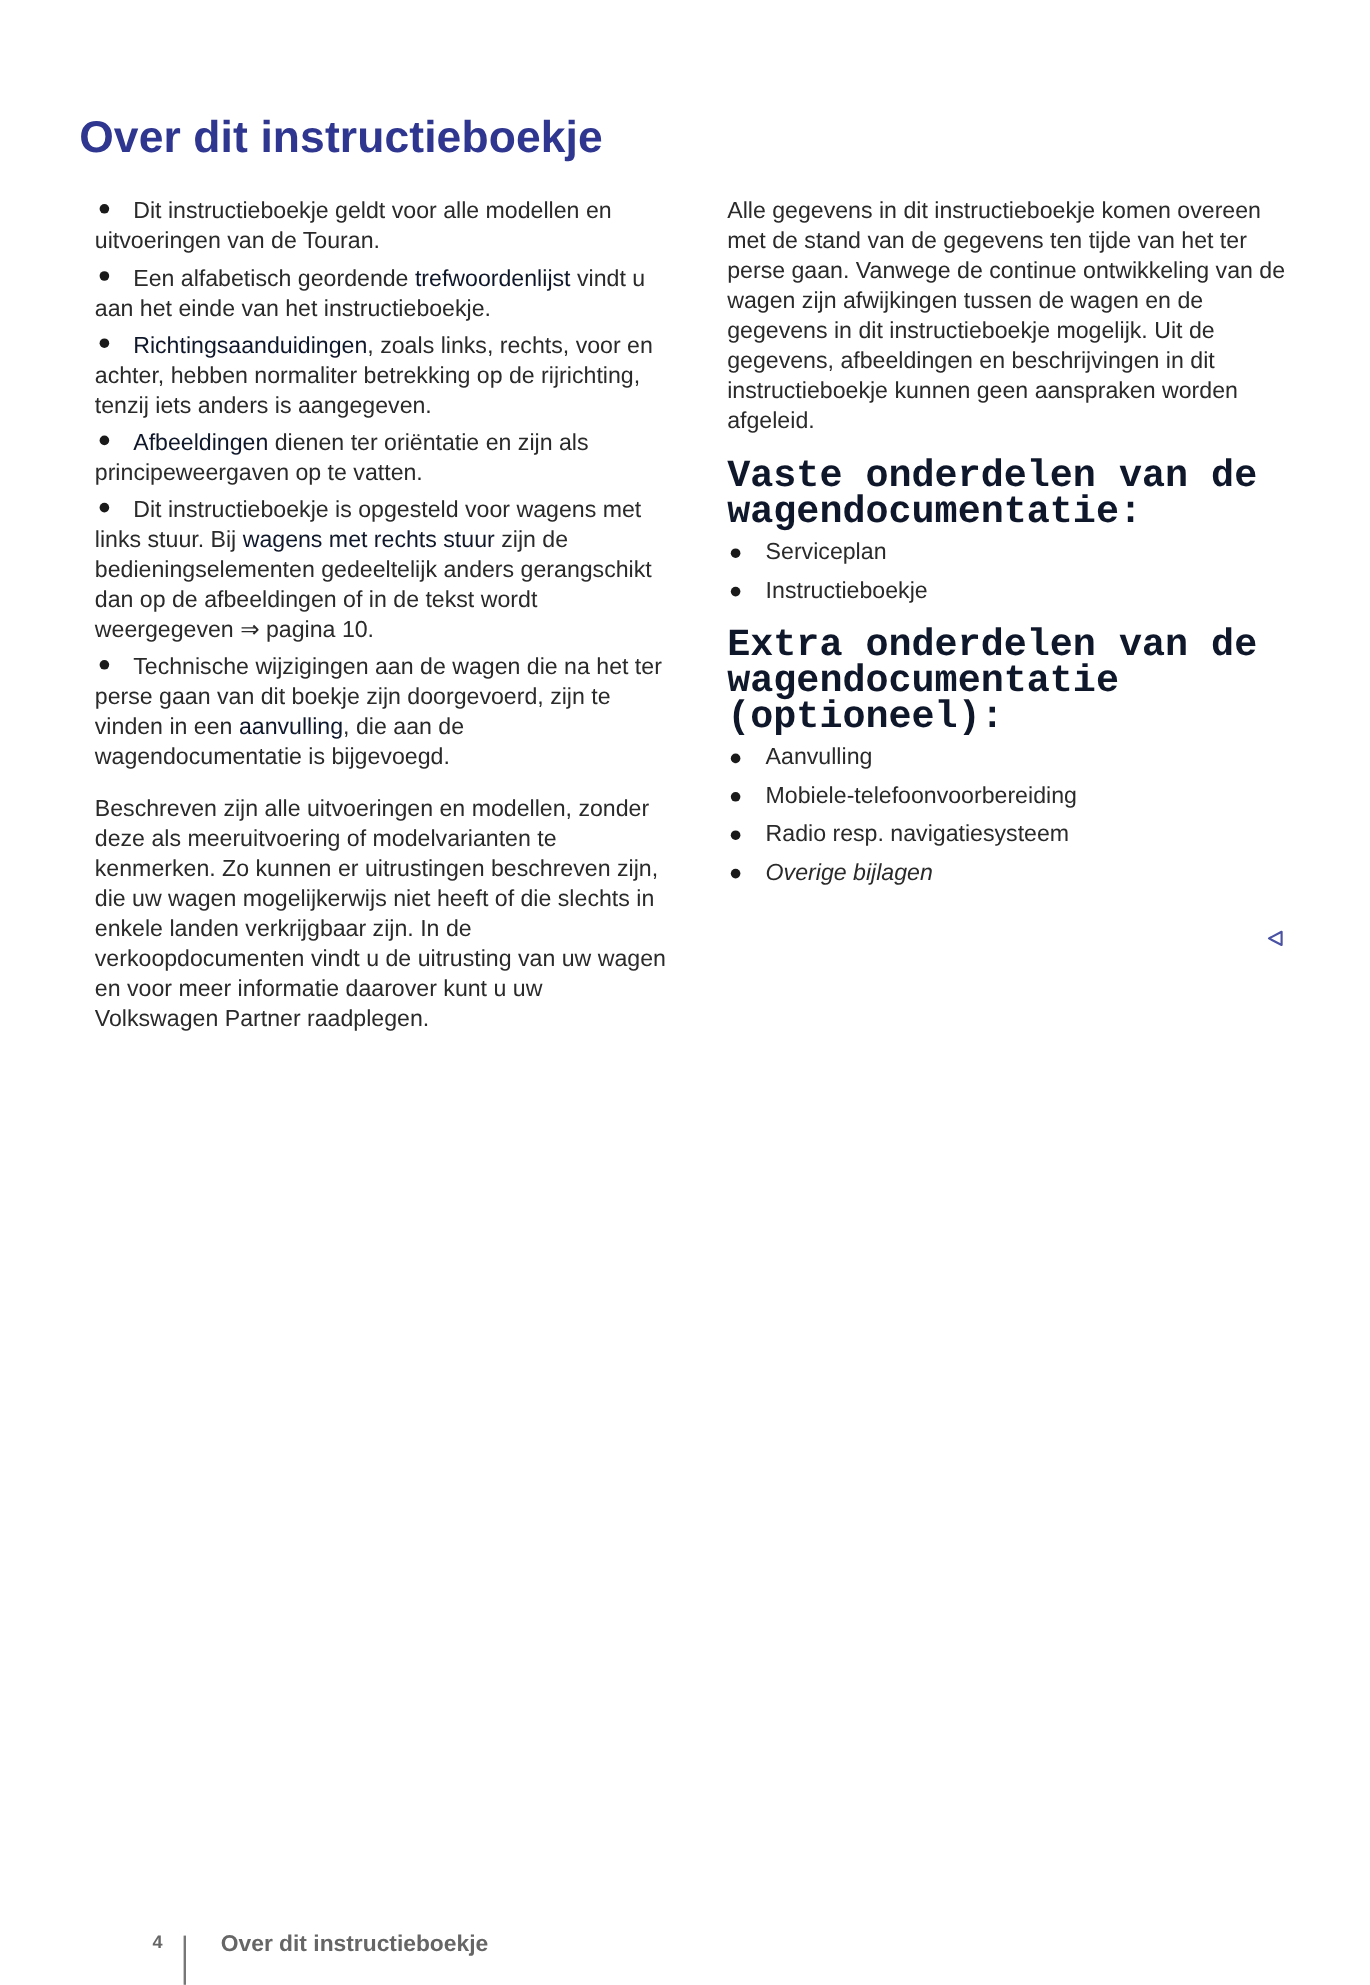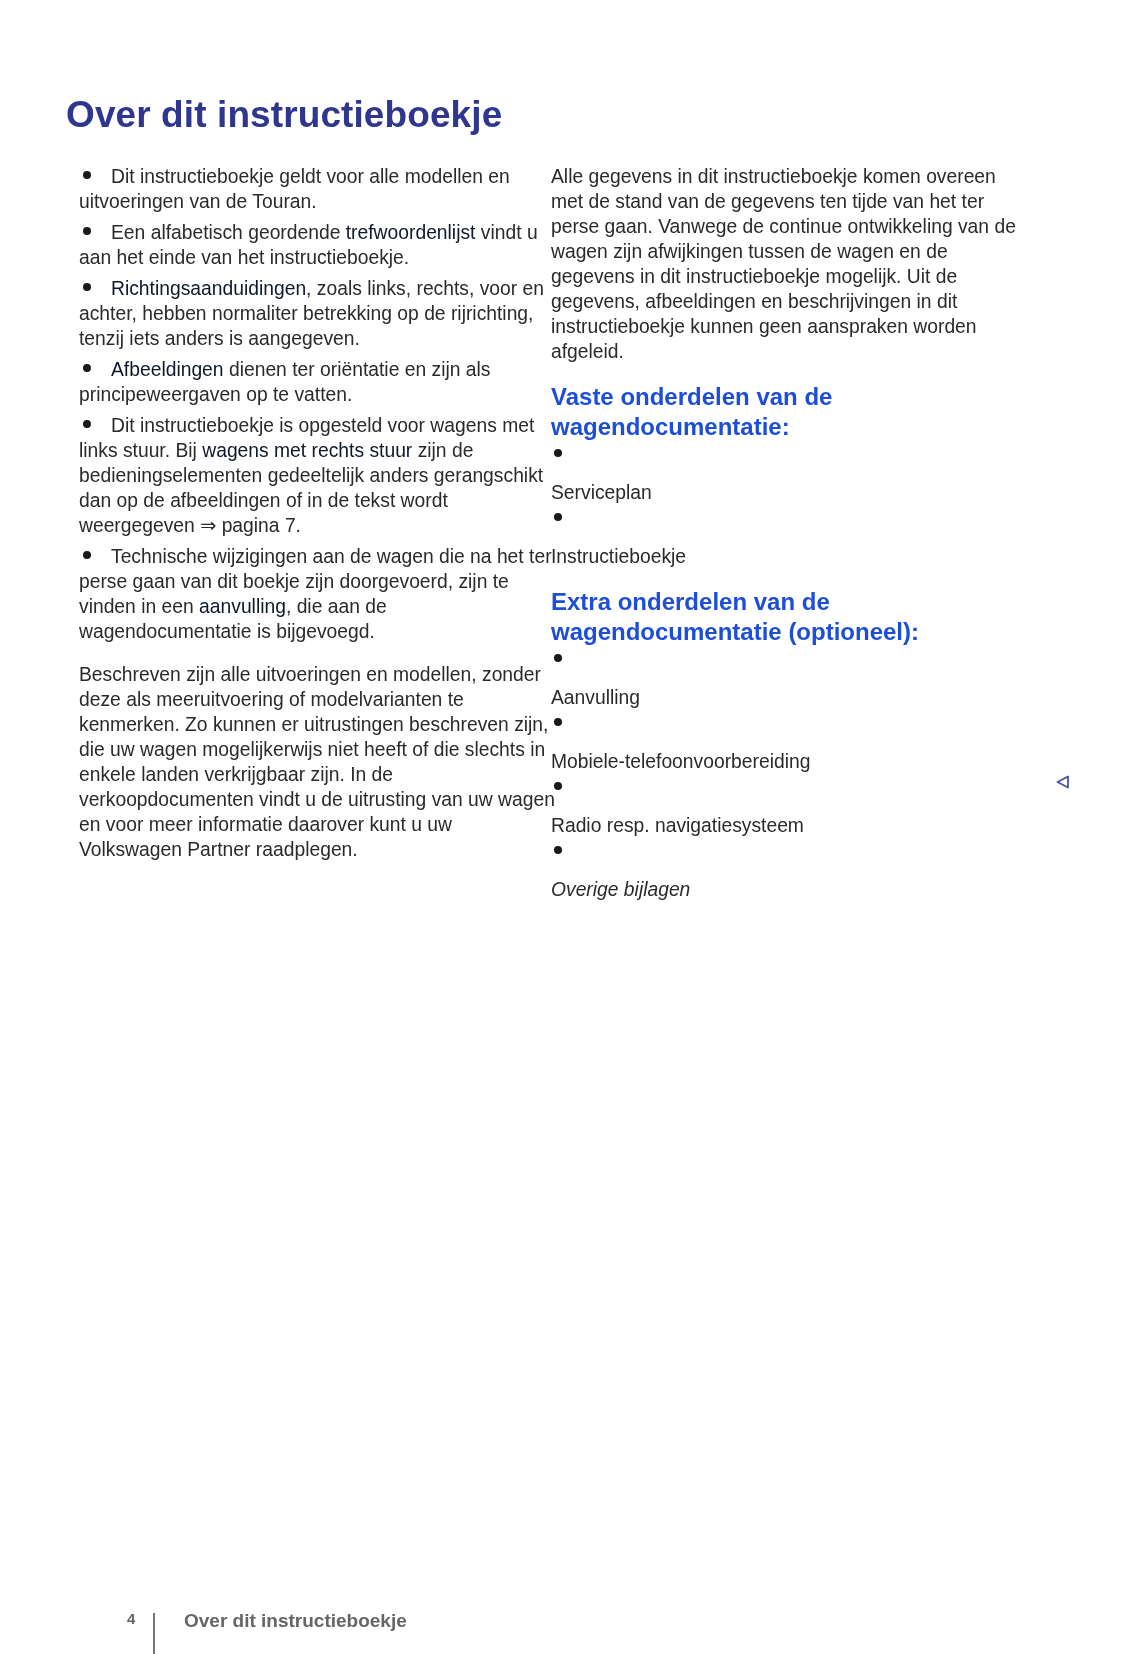--- a/index.html
+++ b/index.html
@@ -23,21 +23,21 @@
       letter-spacing: 0.1px;
       white-space: nowrap;
     }
     .col {
       position: absolute;
       top: 164px;
       font-size: 19.3px;
       line-height: 25px;
     }
     .col-left { left: 79px; width: 478px; }
-    .col-right { left: 551px; width: 478px; }
+    .col-right { left: 606px; width: 478px; }
     .bul {
       margin: 0 0 6px 0;
     }
     .bul .dot {
       display: inline-block;
       width: 32px;
       position: relative;
     }
     .bul .dot::before {
       content: "";
@@ -46,30 +46,30 @@
       top: -12px;
       width: 8px; height: 8px;
       border-radius: 50%;
       background: #1a1a1a;
     }
     .link { color: #0f172a; }
     .para { margin: 0 0 6px 0; }
     .gap { height: 12px; }
     .sec-heading {
       margin: 18px 0 6px 0;
-      font-size: 24px;
+      font-size: 32px;
       line-height: 30px;
       font-weight: bold;
-      color: #1d4ed8;
+      color: #0f172a;
+      font-family: Liberation Mono, monospace;
     }
     .list-item {
       display: flex;
       align-items: baseline;
       margin: 0 0 7px 0;
-      flex-direction: column;
     }
     .list-item .dot {
       width: 32px;
       flex: 0 0 32px;
       position: relative;
       height: 10px;
     }
     .list-item .dot::before {
       content: "";
       position: absolute;
@@ -115,21 +115,21 @@
 </head>
 <body>
 
 <h1 class="page-title">Over dit instructieboekje</h1>
 
 <div class="col col-left">
   <p class="bul"><span class="dot"></span><span>Dit instructieboekje geldt voor alle modellen en uitvoeringen van de Touran.</span></p>
   <p class="bul"><span class="dot"></span><span>Een alfabetisch geordende </span><span class="link">trefwoordenlijst</span><span> vindt u aan het einde van het instructieboekje.</span></p>
   <p class="bul"><span class="dot"></span><span class="link">Richtingsaanduidingen</span><span>, zoals links, rechts, voor en achter, hebben normaliter betrekking op de rijrichting, tenzij iets anders is aangegeven.</span></p>
   <p class="bul"><span class="dot"></span><span class="link">Afbeeldingen</span><span> dienen ter oriëntatie en zijn als principeweergaven op te vatten.</span></p>
-  <p class="bul"><span class="dot"></span><span>Dit instructieboekje is opgesteld voor wagens met links stuur. Bij </span><span class="link">wagens met rechts stuur</span><span> zijn de bedieningselementen gedeeltelijk anders gerangschikt dan op de afbeeldingen of in de tekst wordt weergegeven ⇒ pagina 7.</span></p>
+  <p class="bul"><span class="dot"></span><span>Dit instructieboekje is opgesteld voor wagens met links stuur. Bij </span><span class="link">wagens met rechts stuur</span><span> zijn de bedieningselementen gedeeltelijk anders gerangschikt dan op de afbeeldingen of in de tekst wordt weergegeven ⇒ pagina 10.</span></p>
   <p class="bul"><span class="dot"></span><span>Technische wijzigingen aan de wagen die na het ter perse gaan van dit boekje zijn doorgevoerd, zijn te vinden in een </span><span class="link">aanvulling</span><span>, die aan de wagendocumentatie is bijgevoegd.</span></p>
   <div class="gap"></div>
   <p class="para">Beschreven zijn alle uitvoeringen en modellen, zonder deze als meeruitvoering of modelvarianten te kenmerken. Zo kunnen er uitrustingen beschreven zijn, die uw wagen mogelijkerwijs niet heeft of die slechts in enkele landen verkrijgbaar zijn. In de verkoopdocumenten vindt u de uitrusting van uw wagen en voor meer informatie daarover kunt u uw Volkswagen Partner raadplegen.</p>
 </div>
 
 <div class="col col-right">
   <p class="para">Alle gegevens in dit instructieboekje komen overeen met de stand van de gegevens ten tijde van het ter perse gaan. Vanwege de continue ontwikkeling van de wagen zijn afwijkingen tussen de wagen en de gegevens in dit instructieboekje mogelijk. Uit de gegevens, afbeeldingen en beschrijvingen in dit instructieboekje kunnen geen aanspraken worden afgeleid.</p>
 
   <h2 class="sec-heading">Vaste onderdelen van de wagendocumentatie:</h2>
   <div class="list-item">

